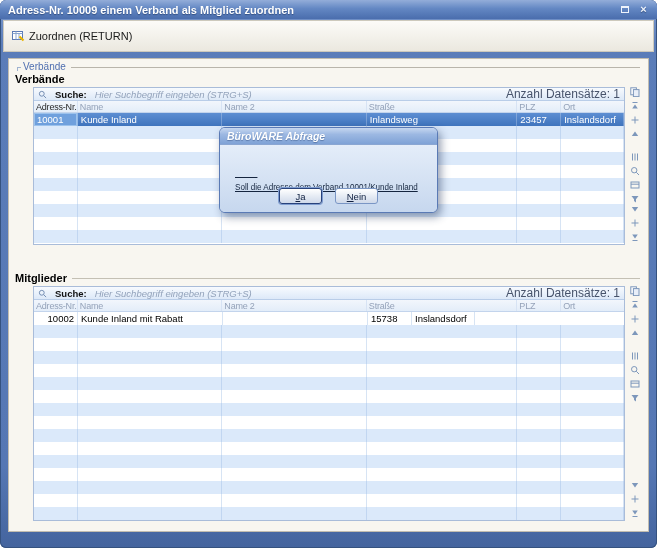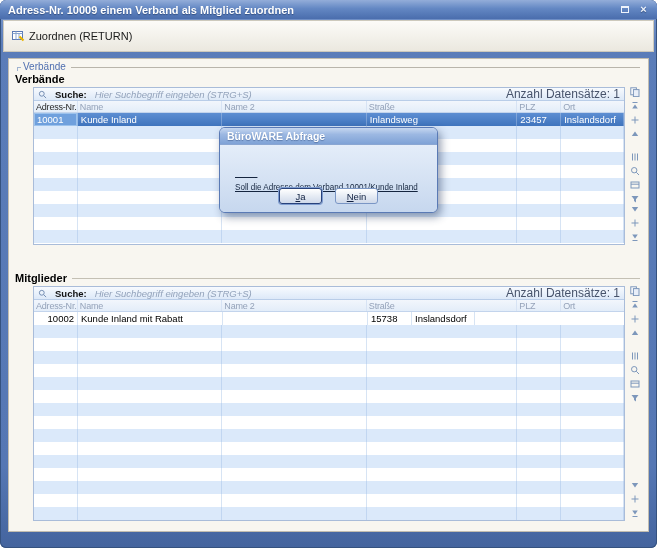--- a/index.html
+++ b/index.html
@@ -84,21 +84,21 @@
   .ic { width:10px; height:10px; display:block; }
 
   
   .dialog { position:absolute; left:219px; top:127px; width:219px; height:86px; z-index:10;
             border:1px solid #5a7ab5; border-radius:6px; overflow:hidden;
             box-shadow:3px 4px 9px rgba(25,45,85,.45), inset 0 0 0 1px rgba(255,255,255,.55);
             background:#c9d9ef; }
   .dlg-title { height:17px; display:flex; align-items:center; padding:0 7px; color:#fff; font-size:10.5px;
                font-weight:bold; text-shadow:0 1px 1px rgba(60,90,140,.6);
                background:linear-gradient(180deg,#c6d7f0 0%,#9cb8e2 40%,#7fa2d6 100%);
-               border-bottom:1px solid #8aa6d2; }
+               border-bottom:1px solid #8aa6d2;font-style:italic; }
   .dlg-body { position:relative; height:68px; padding:8px 6px 0 9px;
               background:linear-gradient(180deg,#e4edf9,#c6d7ee); font-size:9.5px; color:#15253f;text-decoration:underline; }
   .dlg-row { display:flex; gap:6px; align-items:flex-start; }
   .dlg-msg { white-space:pre; line-height:1.4; transform:scaleX(.85); transform-origin:0 0; }
   .dlg-buttons { position:absolute; left:0; right:0; bottom:9px; display:flex; justify-content:center; gap:13px; }
   .dlg-btn { min-width:43px; height:16px; display:flex; align-items:center; justify-content:center;
              font-size:9.5px; color:#102040; border:1px solid #7a96c5; border-radius:3px;
              background:linear-gradient(180deg,#ffffff,#e4eaf3 55%,#cfd9ea); }
   .dlg-btn.focused { border-color:#28427c; box-shadow:0 0 0 1px #7e9ccf; }
 </style>

